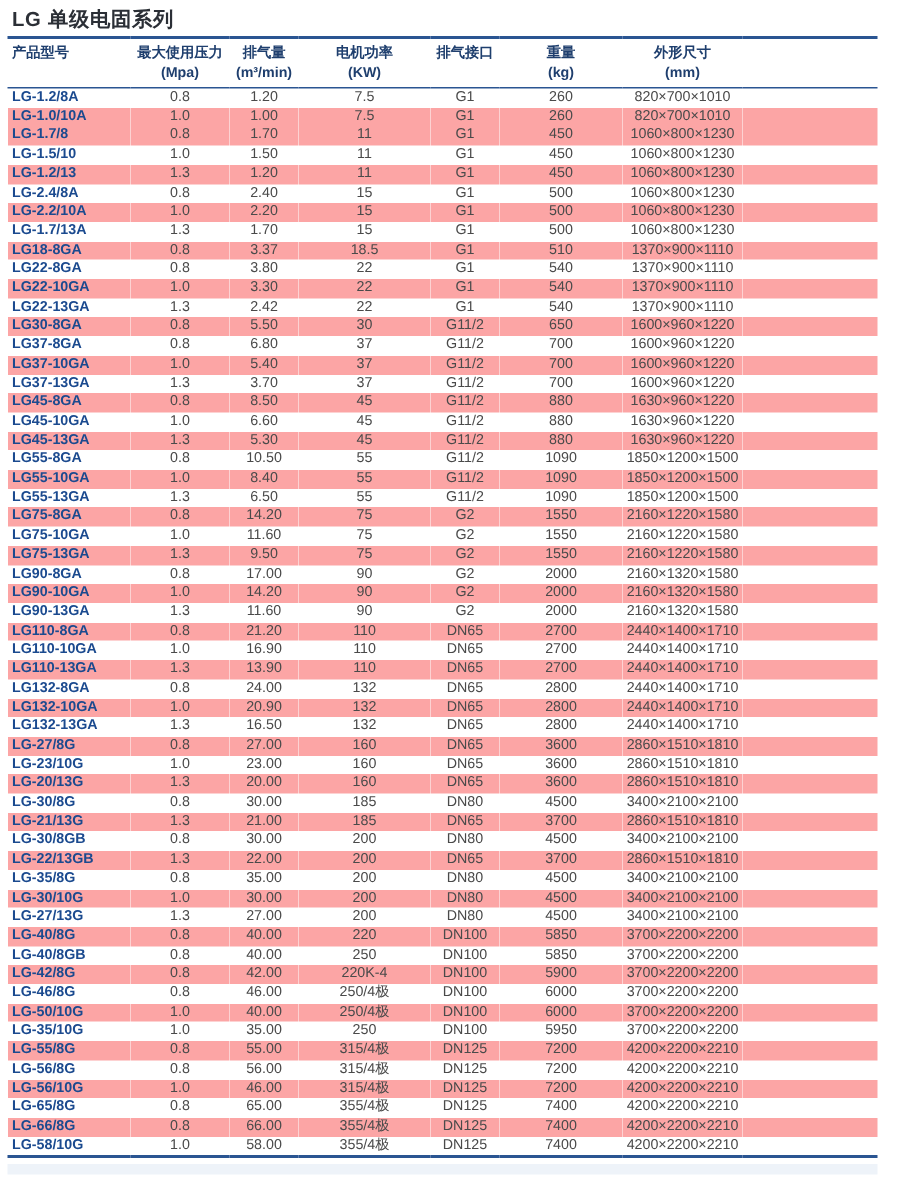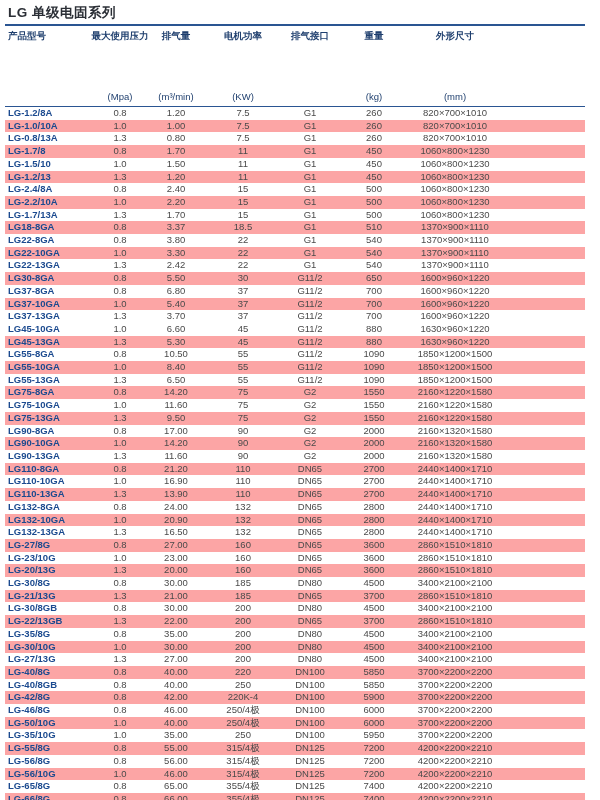--- a/index.html
+++ b/index.html
@@ -35,21 +35,21 @@
     color: #1f3f6e;
     vertical-align: top;
     padding: 4px 0 3px 0;
     line-height: 12.5px;
     white-space: nowrap;
   }
   table.spec thead th.first {
     text-align: left;
     padding-left: 3px;
   }
-  table.spec thead .unit { font-weight: normal; margin-top: 48px; }
+  table.spec thead .unit { font-weight: bold; }
 
   table.spec td {
     font-size: 9.5px;
     color: #4a4a4a;
     text-align: center;
     height: 12.7px;
     line-height: 12.7px;
     padding: 0;
     white-space: nowrap;
     overflow: hidden;
@@ -134,30 +134,20 @@
         <tr class="alt">
           <td class="model">LG-1.0/10A</td>
           <td>1.0</td>
           <td>1.00</td>
           <td>7.5</td>
           <td>G1</td>
           <td>260</td>
           <td>820×700×1010</td>
           <td></td>
         </tr>
-        <tr>
-          <td class="model">LG-0.8/13A</td>
-          <td>1.3</td>
-          <td>0.80</td>
-          <td>7.5</td>
-          <td>G1</td>
-          <td>260</td>
-          <td>820×700×1010</td>
-          <td></td>
-        </tr>
         <tr class="alt">
           <td class="model">LG-1.7/8</td>
           <td>0.8</td>
           <td>1.70</td>
           <td>11</td>
           <td>G1</td>
           <td>450</td>
           <td>1060×800×1230</td>
           <td></td>
         </tr>
@@ -282,20 +272,30 @@
           <td></td>
         </tr>
         <tr>
           <td class="model">LG37-13GA</td>
           <td>1.3</td>
           <td>3.70</td>
           <td>37</td>
           <td>G11/2</td>
           <td>700</td>
           <td>1600×960×1220</td>
+          <td></td>
+        </tr>
+        <tr class="alt">
+          <td class="model">LG45-8GA</td>
+          <td>0.8</td>
+          <td>8.50</td>
+          <td>45</td>
+          <td>G11/2</td>
+          <td>880</td>
+          <td>1630×960×1220</td>
           <td></td>
         </tr>
         <tr>
           <td class="model">LG45-10GA</td>
           <td>1.0</td>
           <td>6.60</td>
           <td>45</td>
           <td>G11/2</td>
           <td>880</td>
           <td>1630×960×1220</td>

